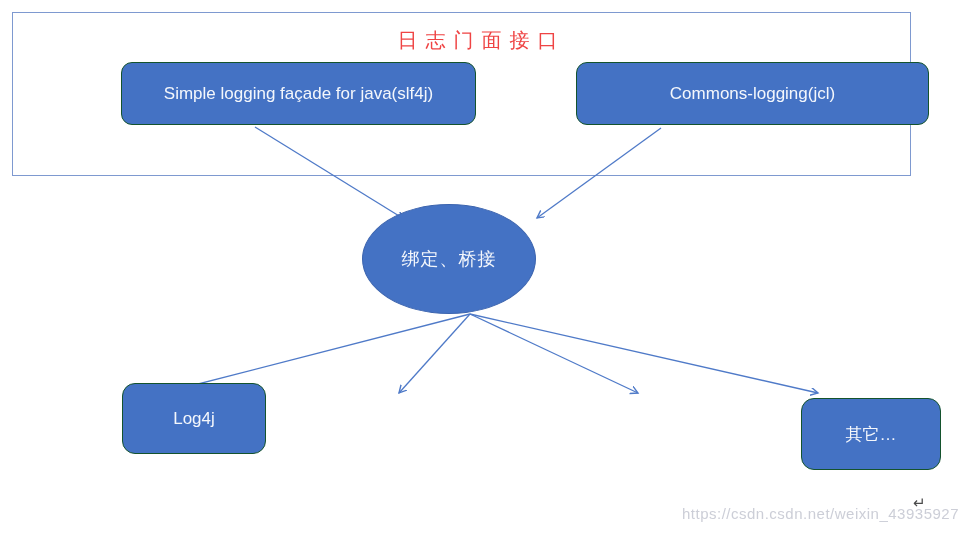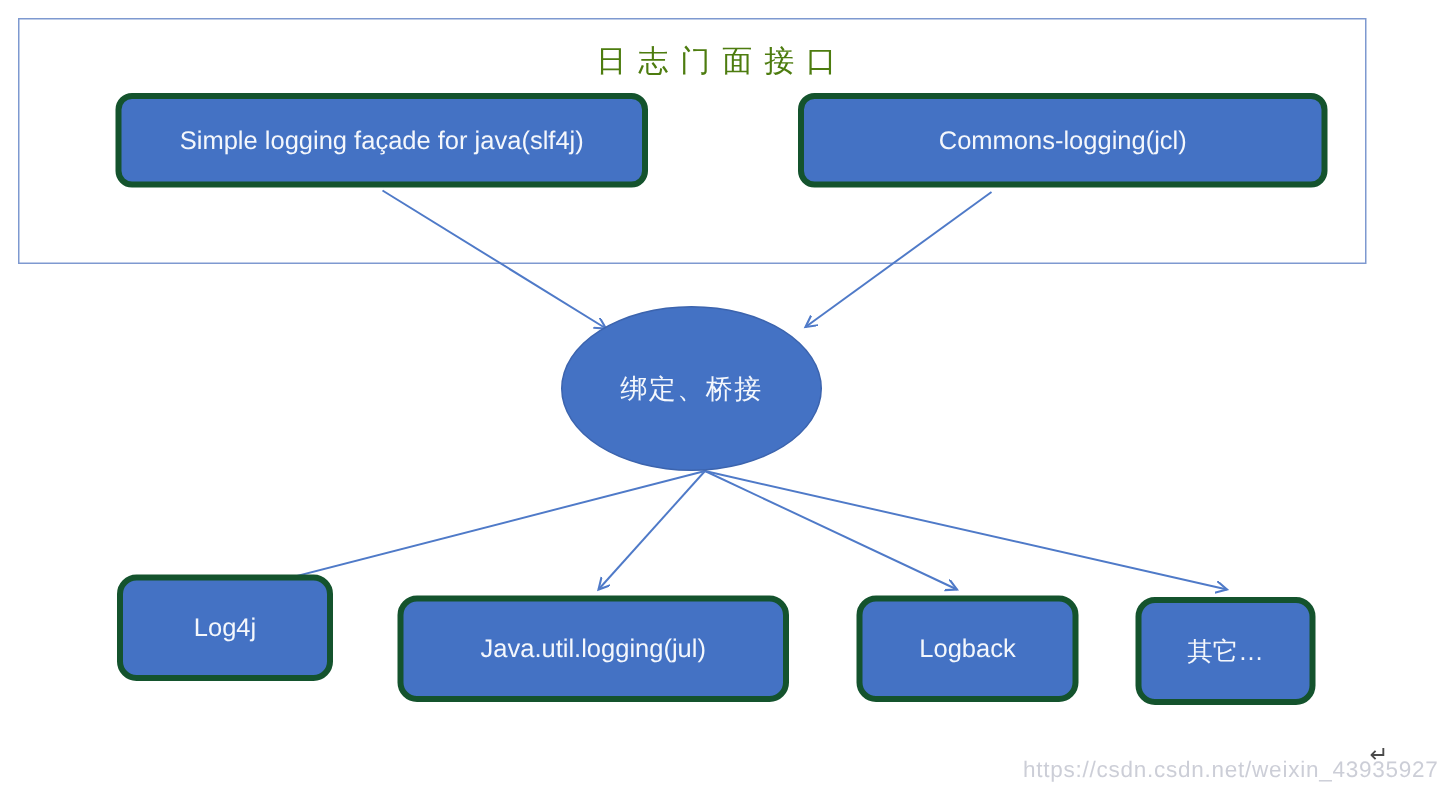--- a/index.html
+++ b/index.html
@@ -19,47 +19,48 @@
     box-sizing: border-box;
   }
   .section-top { left: 12px; top: 12px; width: 899px; height: 164px; }
   .section-bottom { left: 12px; top: 344px; width: 899px; height: 167px; }
   .section-title {
     position: absolute;
     left: 0; width: 100%;
     text-align: center;
     font-size: 20px;
     letter-spacing: 8px;
-    color: #4d7c0f;
+    color: #ef4444;
     box-sizing: border-box;
   }
   .title-top { top: 14px; padding-left: 40px; }
   .title-bottom { bottom: 10px; padding-left: 76px; letter-spacing: 2px; }
   .node {
     position: absolute;
     background: #4472c4;
-    border: 4px solid #14532d;
+    border: 1px solid #14532d;
     border-radius: 11px;
     color: #f4f7fc;
     font-size: 17px;
     display: flex;
     align-items: center;
     justify-content: center;
     text-align: center;
     box-sizing: border-box;
+    margin-left: 44px;
   }
   .node-slf4j  { left: 77px;  top: 62px;  width: 355px; height: 63px; }
   .node-jcl    { left: 532px; top: 62px;  width: 353px; height: 63px; }
   .node-log4j   { left: 78px;  top: 383px; width: 144px; height: 71px; border-radius: 13px; }
   .node-jul     { left: 265px; top: 397px; width: 261px; height: 71px; border-radius: 13px; }
   .node-logback { left: 571px; top: 397px; width: 148px; height: 71px; border-radius: 13px; }
-  .node-other   { left: 757px; top: 398px; width: 120px; height: 72px; border-radius: 13px; }
+  .node-other   { left: 757px; top: 398px; width: 140px; height: 72px; border-radius: 13px; }
   .bridge-ellipse {
     position: absolute;
-    left: 374px; top: 204px;
+    left: 362px; top: 204px;
     width: 174px; height: 110px;
     background: #4472c4;
     border: 1px solid #3c64ae;
     border-radius: 50%;
     color: #f4f7fc;
     font-size: 18px;
     letter-spacing: 1px;
     display: flex;
     align-items: center;
     justify-content: center;
@@ -111,21 +112,19 @@
       <path d="M470,314 L818,393" marker-end="url(#arrowhead)"></path>
     </g>
   </svg>
 
   <div class="node node-slf4j">Simple logging façade for java(slf4j)</div>
   <div class="node node-jcl">Commons-logging(jcl)</div>
 
   <div class="bridge-ellipse">绑定、桥接</div>
 
   <div class="node node-log4j">Log4j</div>
-  <div class="node node-jul">Java.util.logging(jul)</div>
-  <div class="node node-logback">Logback</div>
   <div class="node node-other">其它…</div>
 
   <div class="return-mark">↵</div>
 
   <div class="watermark">https://csdn.csdn.net/weixin_43935927</div>
 
 </div>
 
 </body></html>

